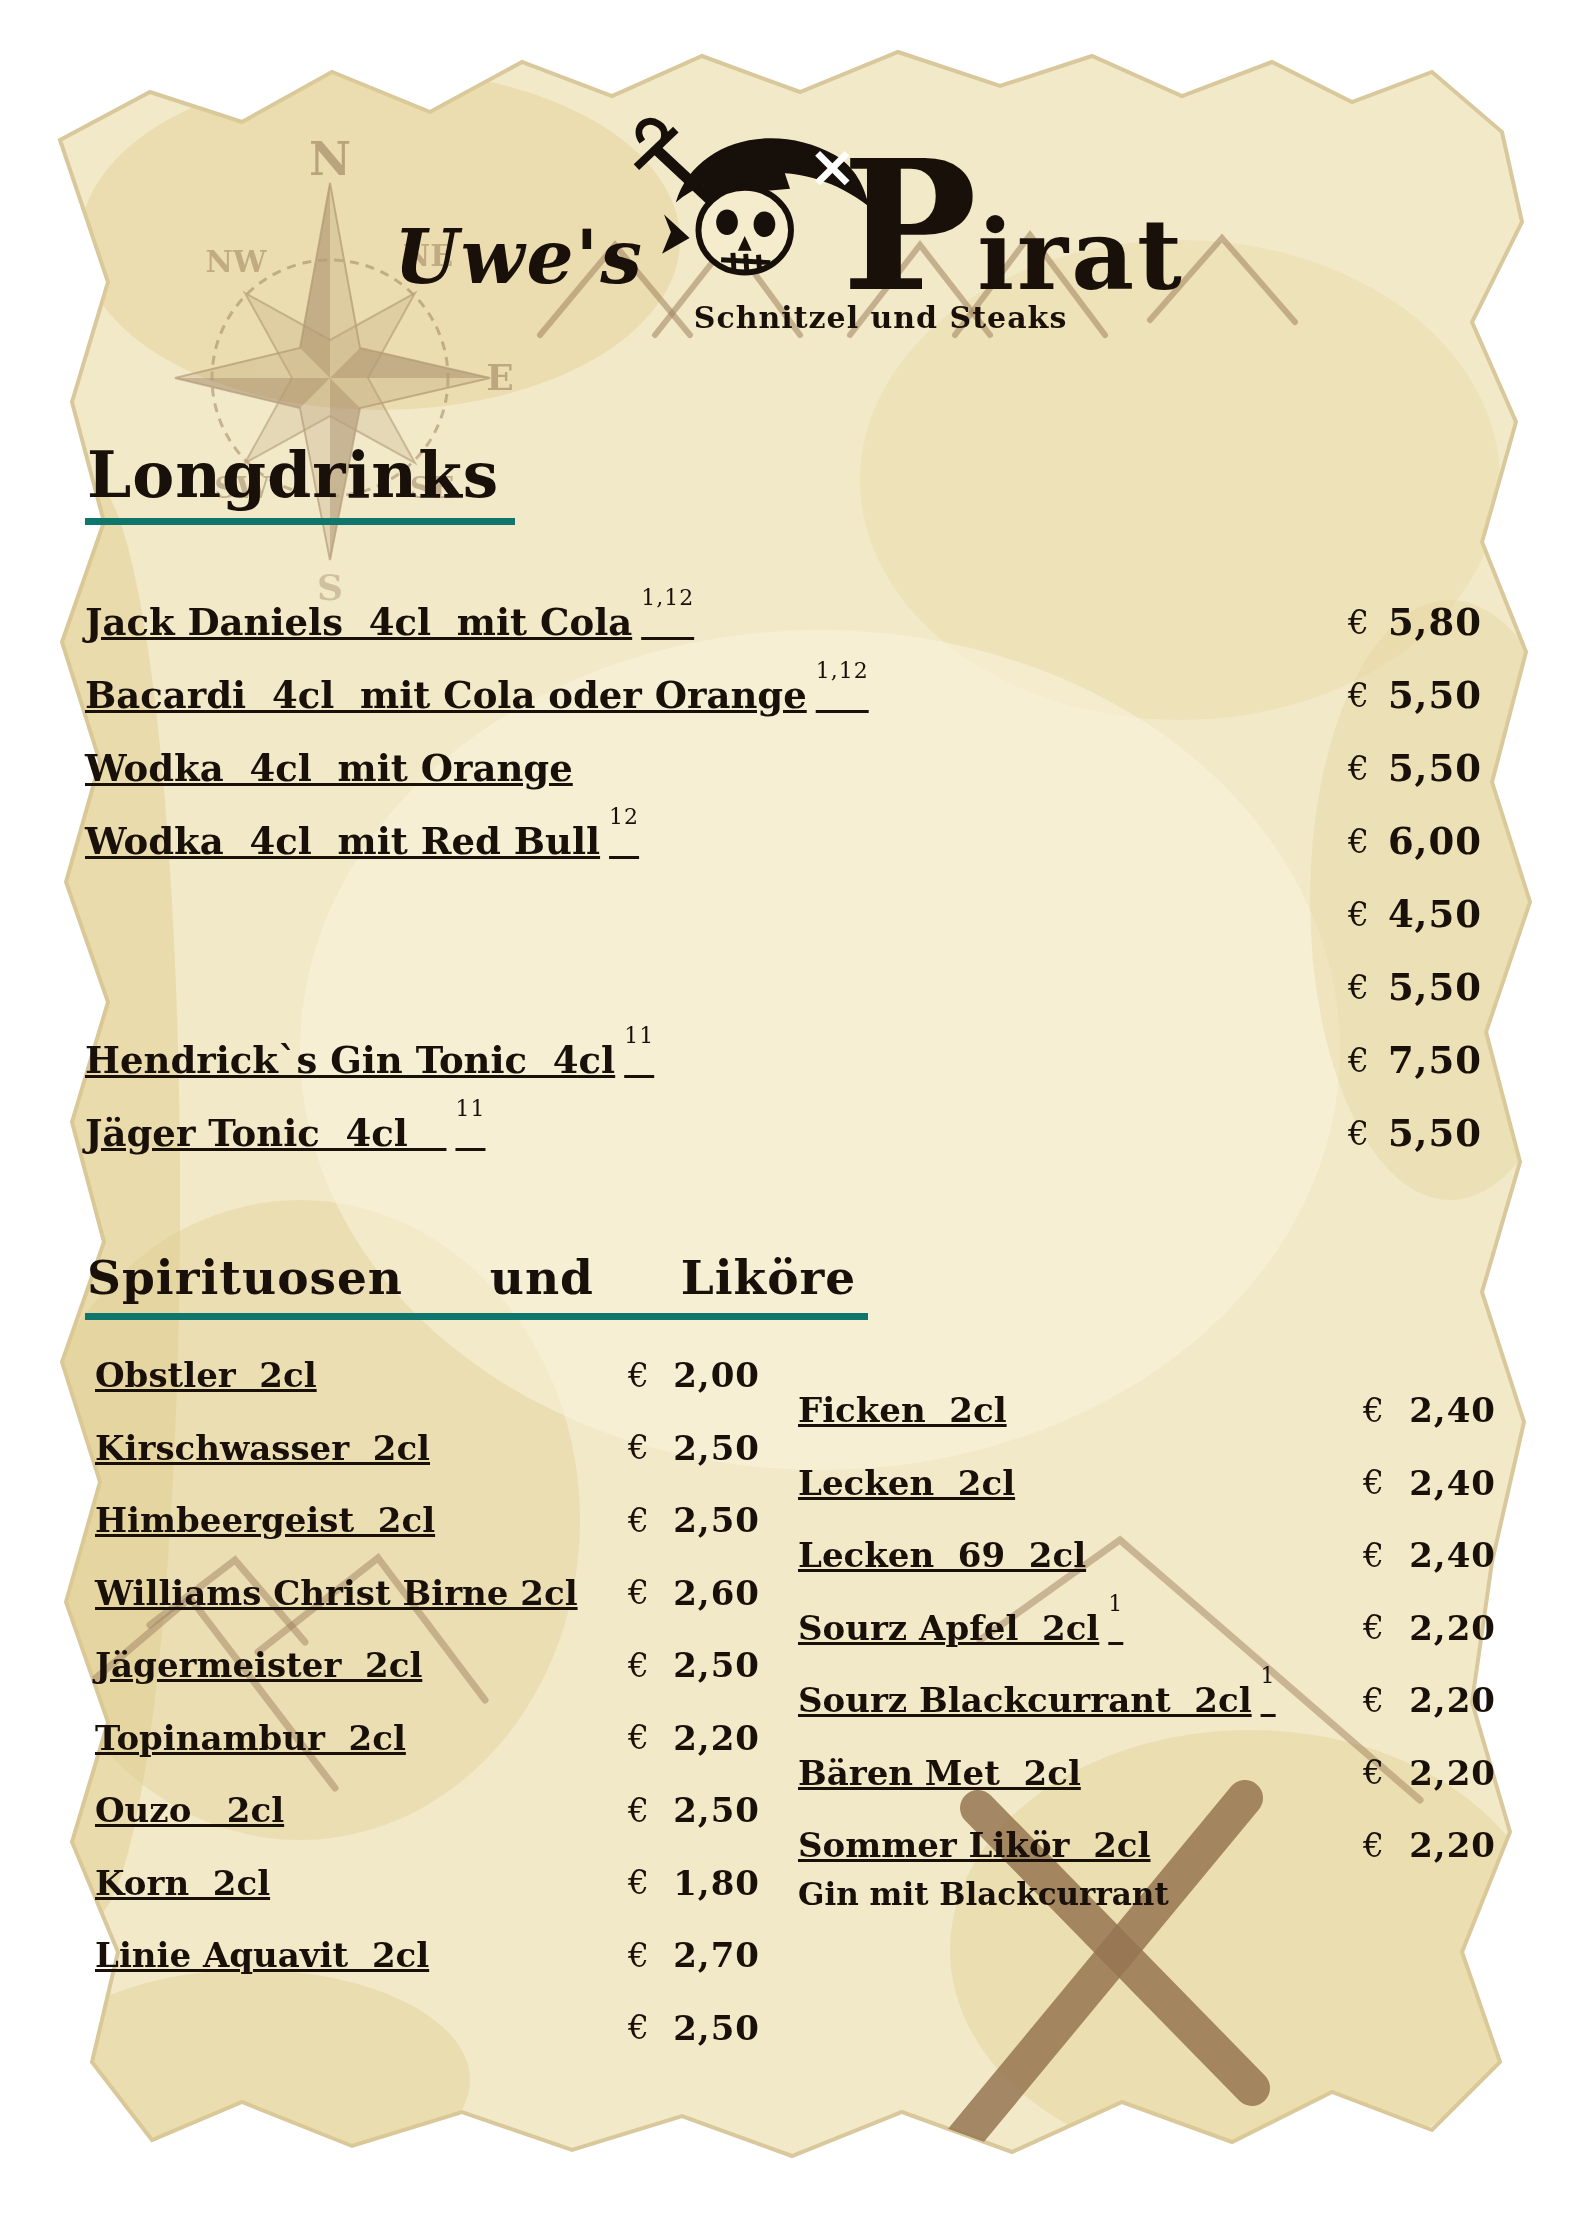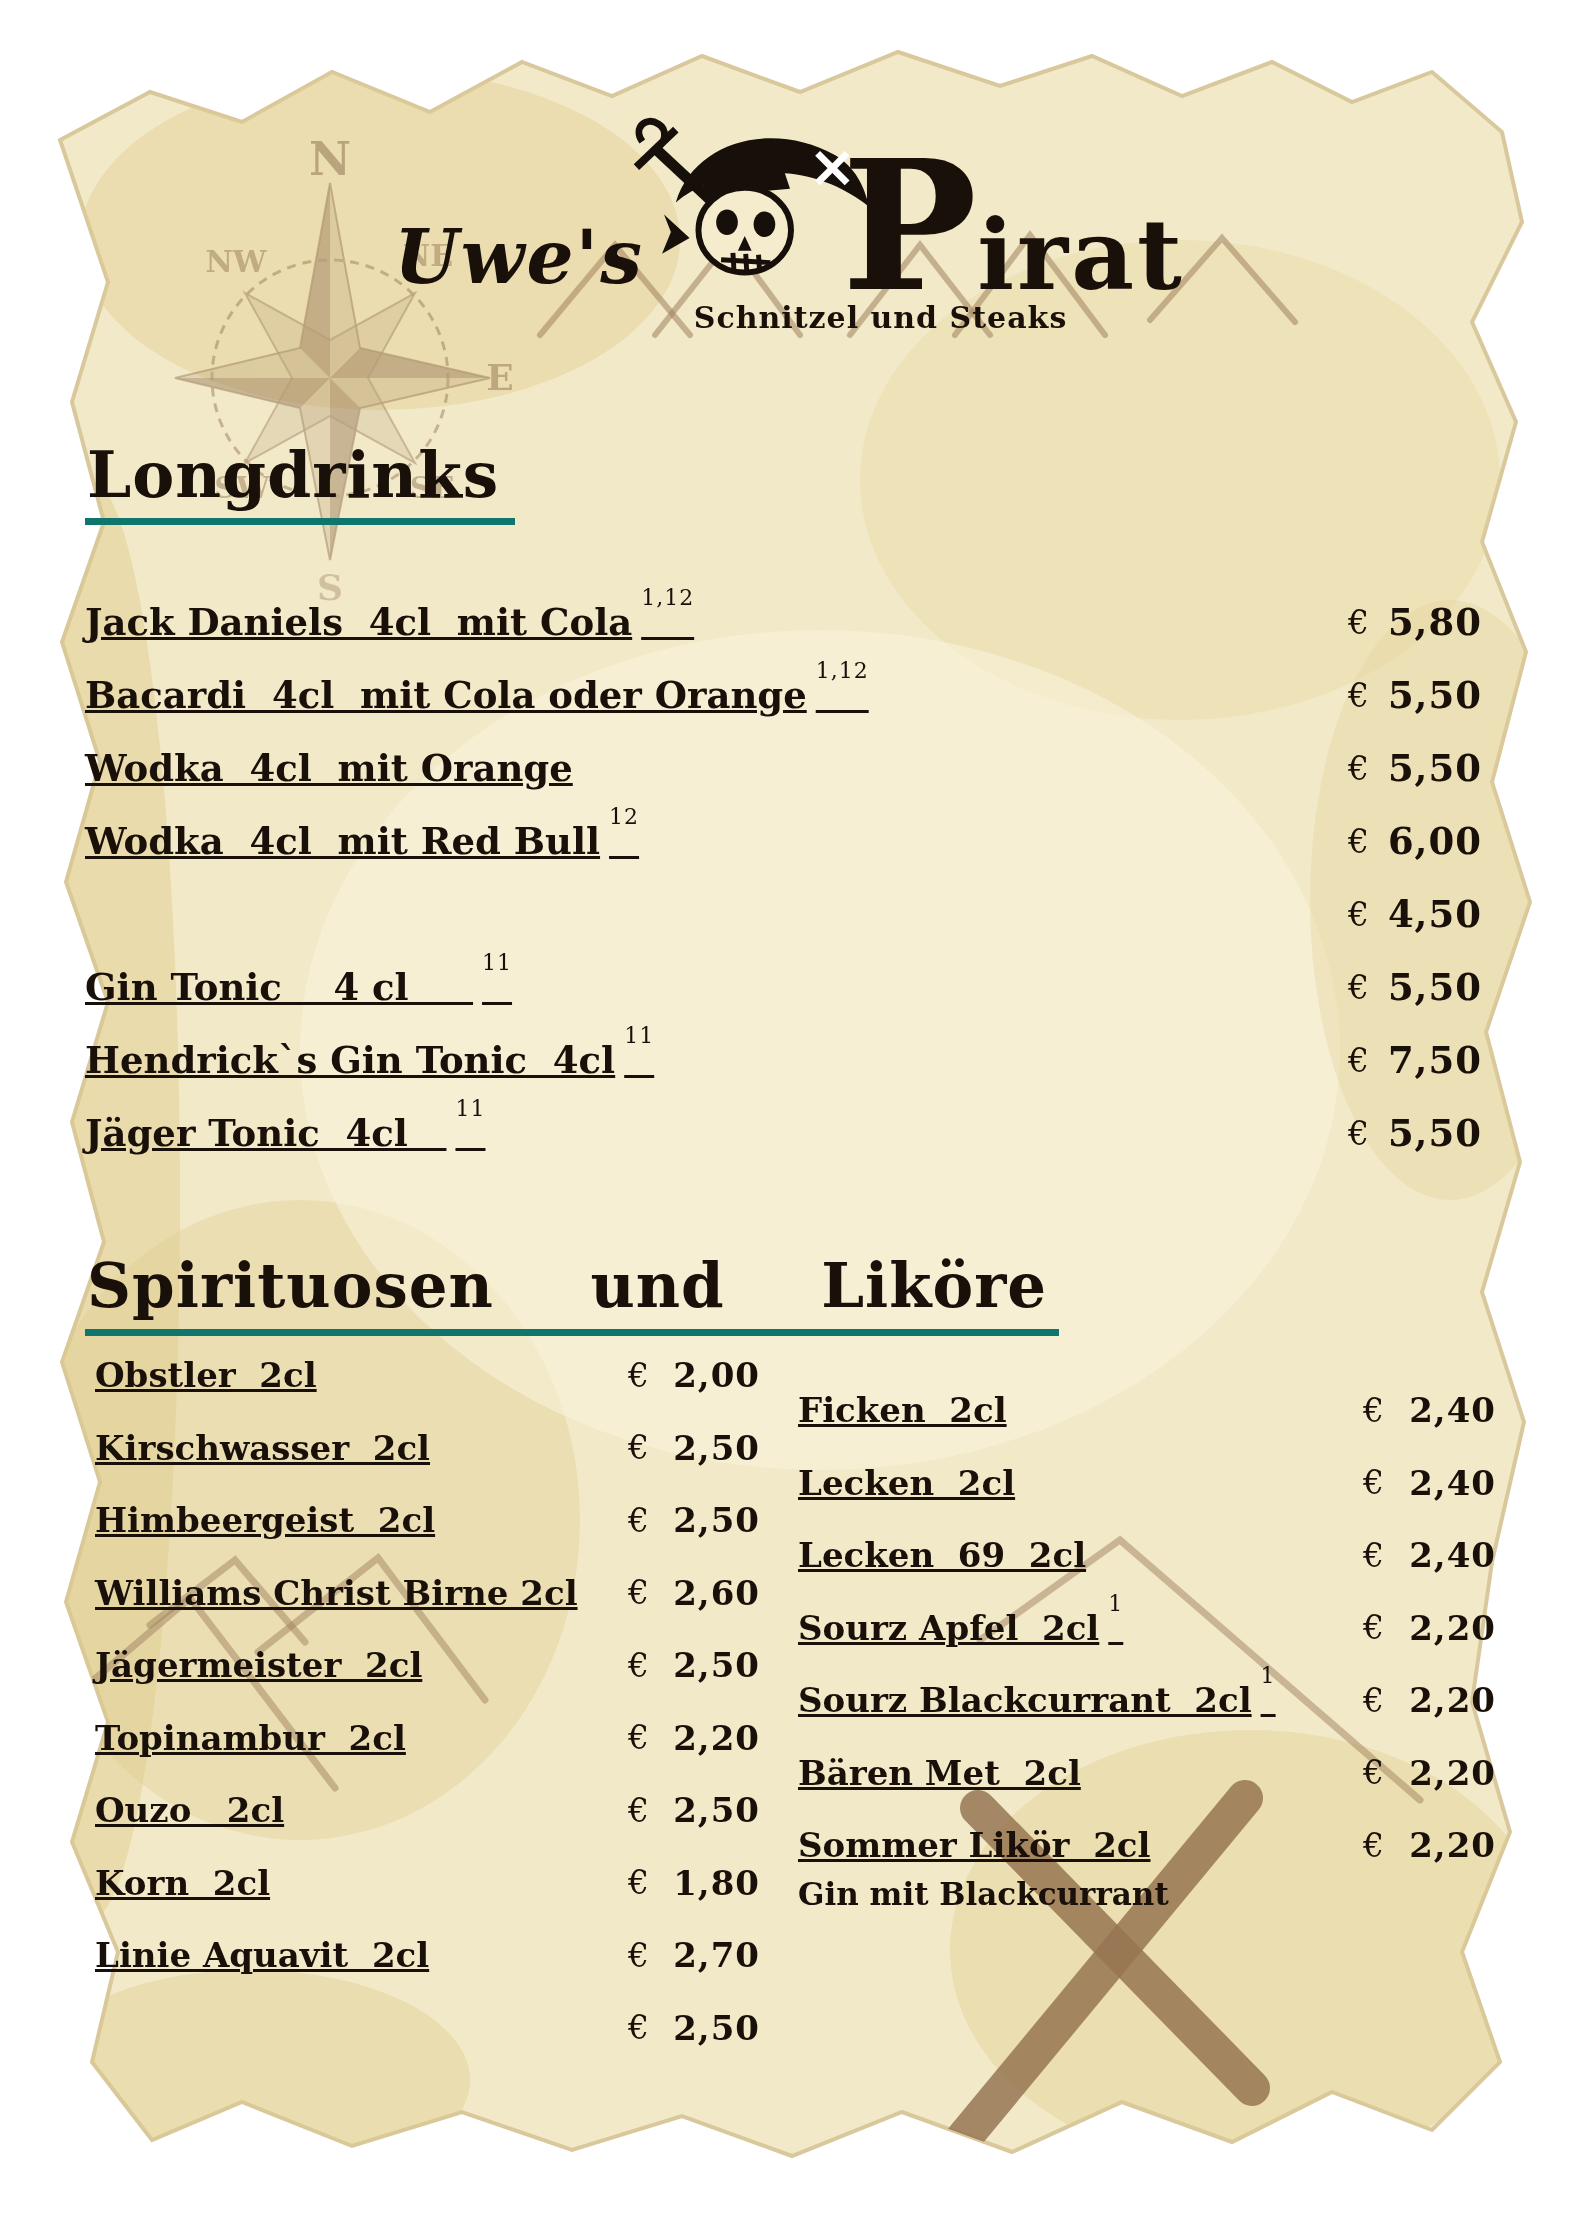--- a/index.html
+++ b/index.html
@@ -27,21 +27,21 @@
     transform:translateX(calc(-50% + 95px));
     font-weight:700;font-size:30px;letter-spacing:1px;z-index:2;white-space:pre;
   }
 
   
   .h1{
     position:absolute;z-index:2;font-weight:700;white-space:pre;
     border-bottom:7px solid #0f766e;
   }
   #h-long{left:85px;top:438px;font-size:63px;padding:0 16px 6px 2px;letter-spacing:1px;}
-  #h-spiri{left:85px;top:1250px;font-size:61px;padding:0 12px 8px 2px;word-spacing:26px;letter-spacing:1px;}
+  #h-spiri{left:85px;top:1250px;font-size:47px;padding:0 12px 8px 2px;word-spacing:26px;letter-spacing:1px;}
 
   
   .list{position:absolute;z-index:2;}
   .row{position:relative;display:flex;align-items:flex-start;text-decoration:underline;}
   .iname{font-weight:700;white-space:pre;}
   .fnote{
     font-weight:400;font-size:22px;letter-spacing:1px;
     position:relative;top:-17px;margin-left:9px;
   }
   .price{position:absolute;display:flex;justify-content:space-between;align-items:center;font-weight:700;}
@@ -204,21 +204,20 @@
           <span class="val">6,00</span>
         </span>
       </div>
       <div class="row">
         <span class="price">
           <span class="cur">€</span>
           <span class="val">4,50</span>
         </span>
       </div>
       <div class="row">
-        <span class="iname">Gin Tonic    4 cl     <sup class="fnote">11</sup></span>
         <span class="price">
           <span class="cur">€</span>
           <span class="val">5,50</span>
         </span>
       </div>
       <div class="row">
         <span class="iname">Hendrick`s Gin Tonic  4cl<sup class="fnote">11</sup></span>
         <span class="price">
           <span class="cur">€</span>
           <span class="val">7,50</span>

